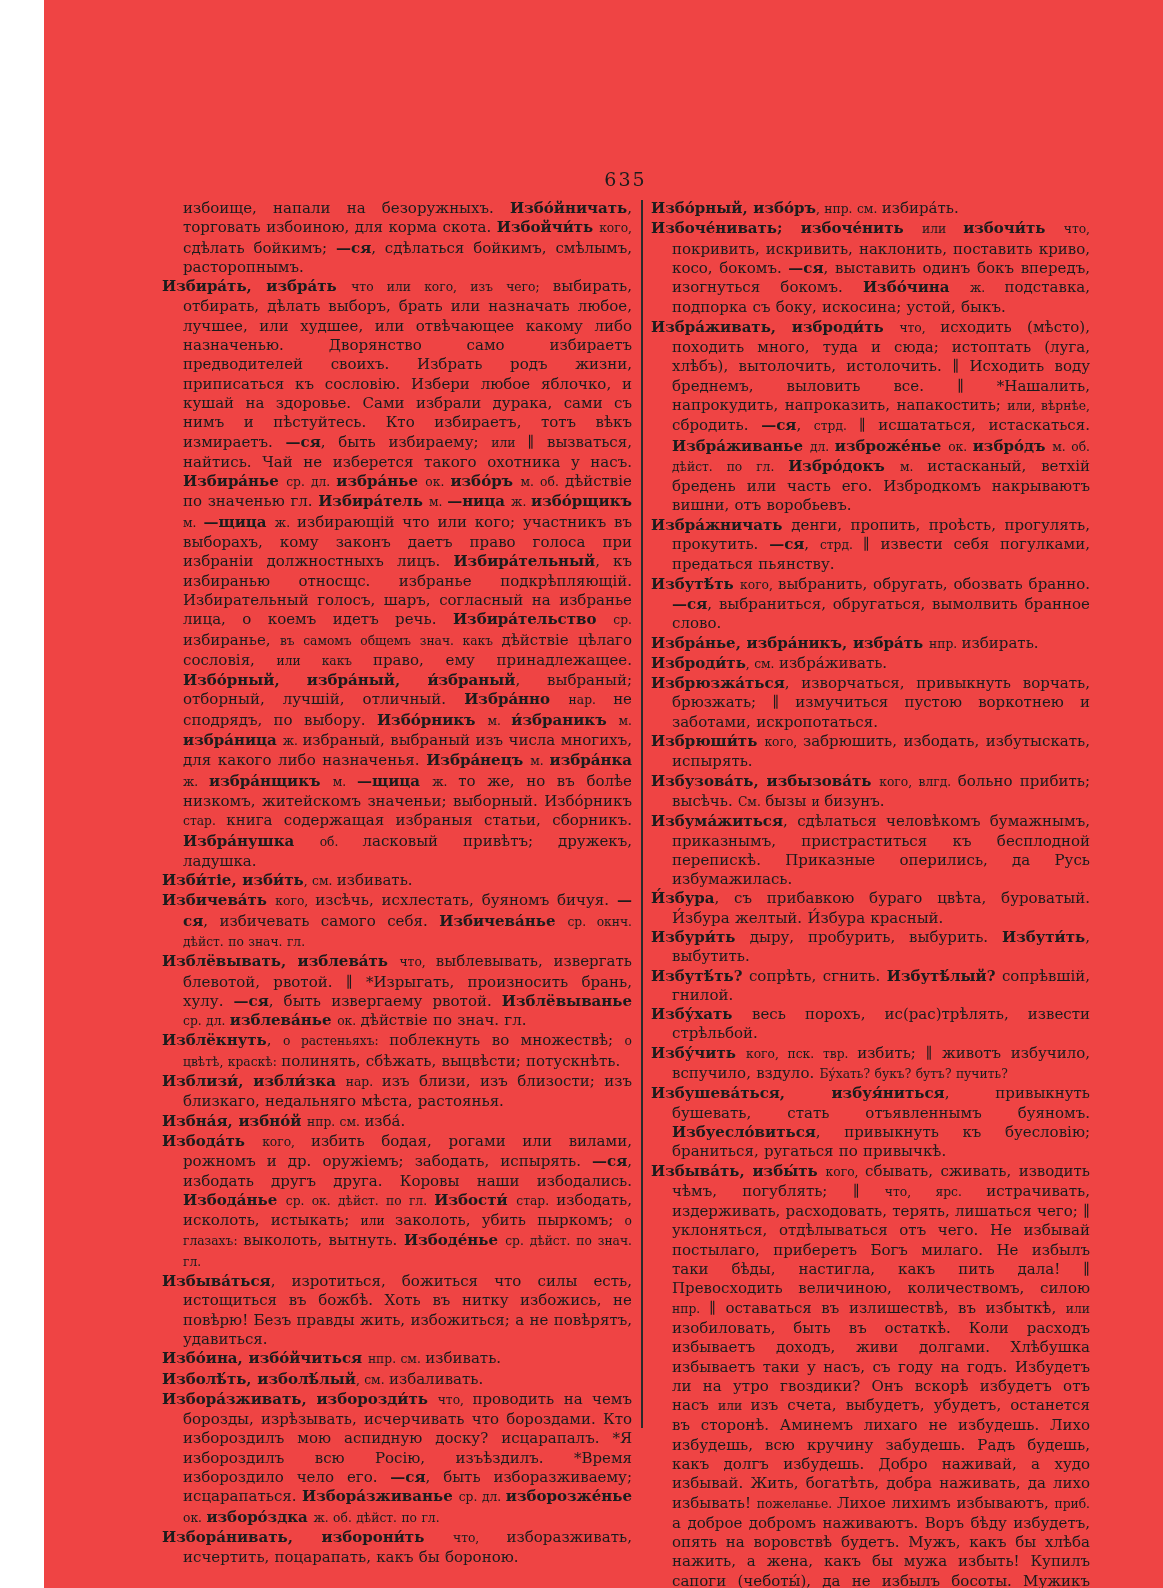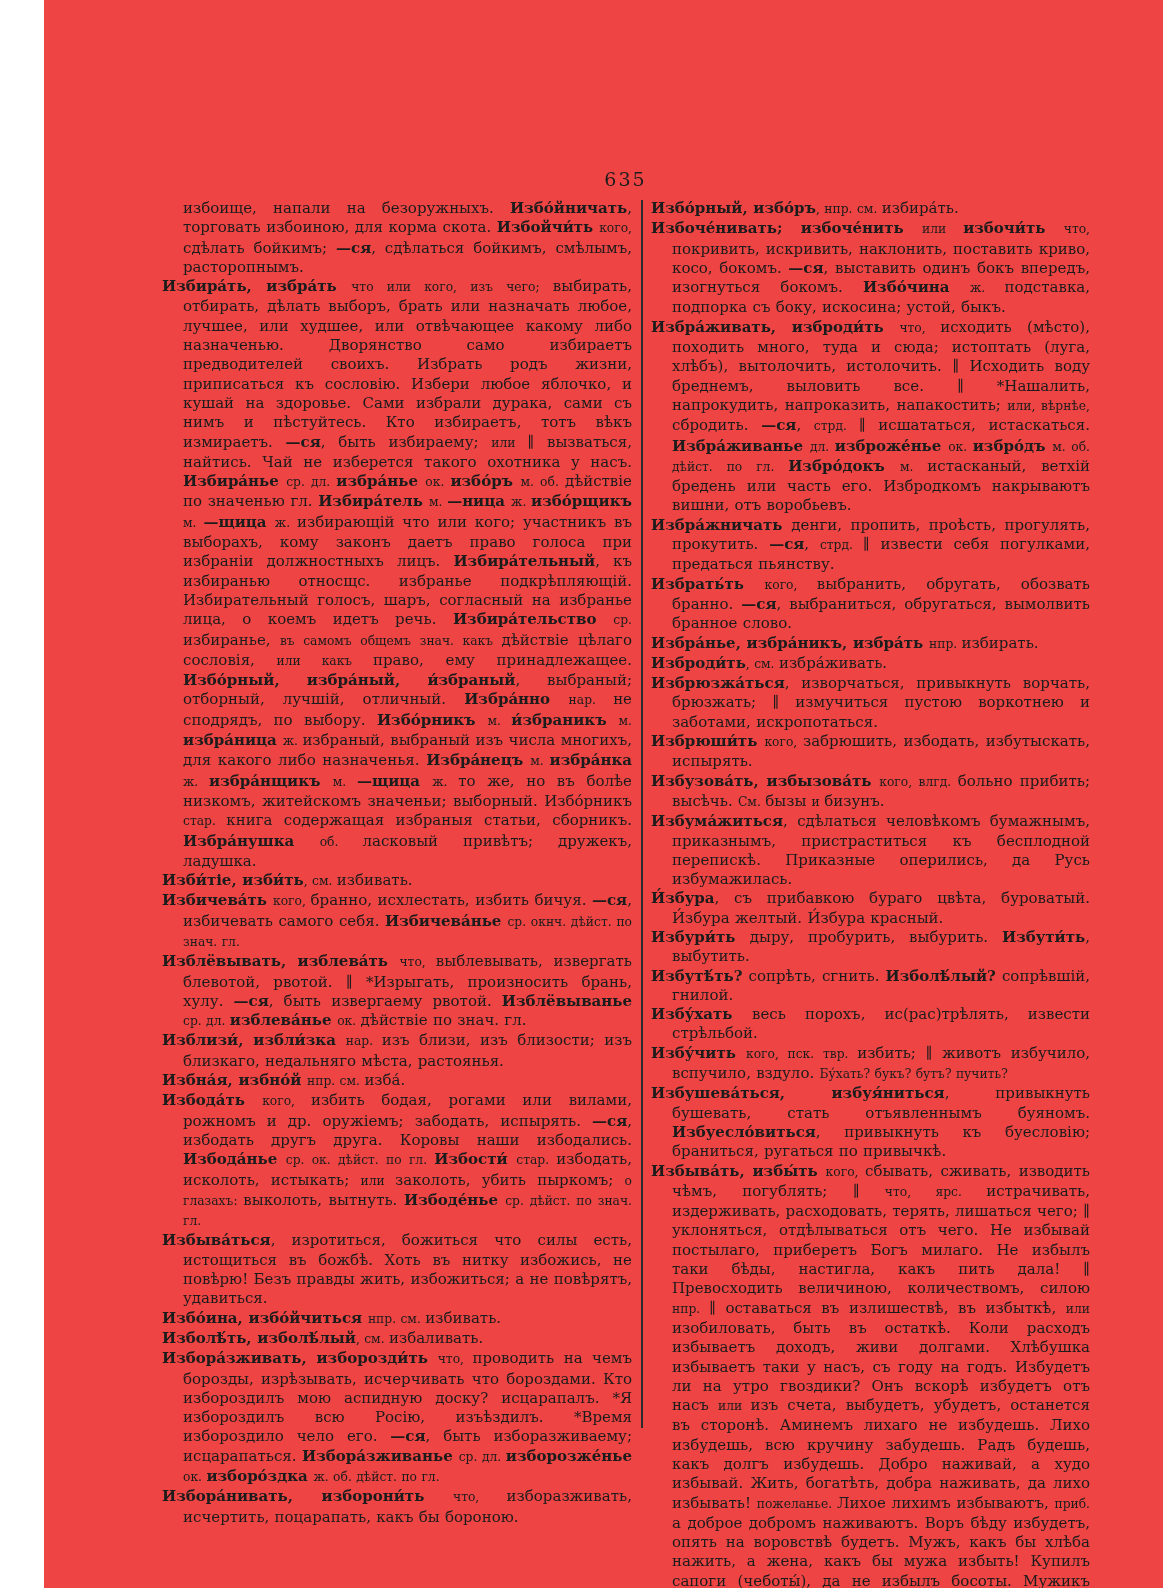--- a/index.html
+++ b/index.html
@@ -57,44 +57,45 @@
 </head>
 <body>
 
 <div id="page">
   <div id="page-number">635</div>
   <div id="divider"></div>
   <div id="col-left" class="column">
       <p class="entry cont"><span class="i">избоище, напали на безоружныхъ. </span><span class="b">Избо́йничать</span><span>, торговать избоиною, для корма скота. </span><span class="b">Избойчи́ть </span><span class="s">кого, </span><span>сдѣлать бойкимъ; </span><span class="b">—ся</span><span>, сдѣлаться бойкимъ, смѣлымъ, расторопнымъ.</span></p>
       <p class="entry"><span class="b">Избира́ть, избра́ть </span><span class="s">что или кого, изъ чего; </span><span>выбирать, отбирать, дѣлать выборъ, брать или назначать любое, лучшее, или худшее, или отвѣчающее какому либо назначенью. </span><span class="i">Дворянство само избираетъ предводителей своихъ. Избрать родъ жизни, приписаться къ сословію. Избери любое яблочко, и кушай на здоровье. Сами избрали дурака, сами съ нимъ и пѣстуйтесь. Кто избираетъ, тотъ вѣкъ измираетъ. </span><span class="b">—ся</span><span>, быть избираему; </span><span class="s">или </span><span>∥ вызваться, найтись. </span><span class="i">Чай не изберется такого охотника у насъ. </span><span class="b">Избира́нье </span><span class="s">ср. дл. </span><span class="b">избра́нье </span><span class="s">ок. </span><span class="b">избо́ръ </span><span class="s">м. об. </span><span>дѣйствіе по значенью гл. </span><span class="b">Избира́тель </span><span class="s">м. </span><span class="b">—ница </span><span class="s">ж. </span><span class="b">избо́рщикъ </span><span class="s">м. </span><span class="b">—щица </span><span class="s">ж. </span><span>избирающій что или кого; участникъ въ выборахъ, кому законъ даетъ право голоса при избраніи должностныхъ лицъ. </span><span class="b">Избира́тельный</span><span>, къ избиранью относщс. избранье подкрѣпляющій. </span><span class="i">Избирательный голосъ, шаръ, </span><span>согласный на избранье лица, о коемъ идетъ речь. </span><span class="b">Избира́тельство </span><span class="s">ср. </span><span>избиранье, </span><span class="s">въ самомъ общемъ знач. какъ </span><span>дѣйствіе цѣлаго сословія, </span><span class="s">или какъ </span><span>право, ему принадлежащее. </span><span class="b">Избо́рный, избра́ный, и́збраный</span><span>, выбраный; отборный, лучшій, отличный. </span><span class="b">Избра́нно </span><span class="s">нар. </span><span>не сподрядъ, по выбору. </span><span class="b">Избо́рникъ </span><span class="s">м. </span><span class="b">и́збраникъ </span><span class="s">м. </span><span class="b">избра́ница </span><span class="s">ж. </span><span>избраный, выбраный изъ числа многихъ, для какого либо назначенья. </span><span class="b">Избра́нецъ </span><span class="s">м. </span><span class="b">избра́нка </span><span class="s">ж. </span><span class="b">избра́нщикъ </span><span class="s">м. </span><span class="b">—щица </span><span class="s">ж. </span><span>то же, но въ болѣе низкомъ, житейскомъ значеньи; выборный. </span><span class="i">Избо́рникъ </span><span class="s">стар. </span><span>книга содержащая избраныя статьи, сборникъ. </span><span class="b">Избра́нушка </span><span class="s">об. </span><span>ласковый привѣтъ; дружекъ, ладушка.</span></p>
       <p class="entry"><span class="b">Изби́тіе, изби́ть</span><span class="s">, см. </span><span class="i">избивать.</span></p>
-      <p class="entry"><span class="b">Избичева́ть </span><span class="s">кого, </span><span>бранно, исхлестать, избить бичуя. </span><span class="b">—ся</span><span>, избичевать самого себя. </span><span class="b">Избичева́нье </span><span class="s">ср. окнч. дѣйст. по знач. гл.</span></p>
+      <p class="entry"><span class="b">Избичева́ть </span><span class="s">кого, </span><span>изсѣчь, исхлестать, буяномъ бичуя. </span><span class="b">—ся</span><span>, избичевать самого себя. </span><span class="b">Избичева́нье </span><span class="s">ср. окнч. дѣйст. по знач. гл.</span></p>
       <p class="entry"><span class="b">Изблёвывать, изблева́ть </span><span class="s">что, </span><span>выблевывать, извергать блевотой, рвотой. ∥ *Изрыгать, произносить брань, хулу. </span><span class="b">—ся</span><span>, быть извергаему рвотой. </span><span class="b">Изблёвыванье </span><span class="s">ср. дл. </span><span class="b">изблева́нье </span><span class="s">ок. </span><span>дѣйствіе по знач. гл.</span></p>
+      <p class="entry"><span class="b">Изблёкнуть</span><span>, </span><span class="s">о растеньяхъ: </span><span>поблекнуть во множествѣ; </span><span class="s">о цвѣтѣ, краскѣ: </span><span>полинять, сбѣжать, выцвѣсти; потускнѣть.</span></p>
       <p class="entry"><span class="b">Изблизи́, избли́зка </span><span class="s">нар. </span><span>изъ близи, изъ близости; изъ близкаго, недальняго мѣста, растоянья.</span></p>
       <p class="entry"><span class="b">Избна́я, избно́й </span><span class="s">нпр. см. </span><span class="i">изба́.</span></p>
       <p class="entry"><span class="b">Избода́ть </span><span class="s">кого, </span><span>избить бодая, рогами или вилами, рожномъ и др. оружіемъ; забодать, испырять. </span><span class="b">—ся</span><span>, избодать другъ друга. </span><span class="i">Коровы наши избодались. </span><span class="b">Избода́нье </span><span class="s">ср. ок. дѣйст. по гл. </span><span class="b">Избости́ </span><span class="s">стар. </span><span>избодать, исколоть, истыкать; </span><span class="s">или </span><span>заколоть, убить пыркомъ; </span><span class="s">о глазахъ: </span><span>выколоть, вытнуть. </span><span class="b">Избоде́нье </span><span class="s">ср. дѣйст. по знач. гл.</span></p>
       <p class="entry"><span class="b">Избыва́ться</span><span>, изротиться, божиться что силы есть, истощиться въ божбѣ. </span><span class="i">Хоть въ нитку избожись, не повѣрю! Безъ правды жить, избожиться; а не повѣрятъ, удавиться.</span></p>
       <p class="entry"><span class="b">Избо́ина, избо́йчиться </span><span class="s">нпр. см. </span><span class="i">избивать.</span></p>
       <p class="entry"><span class="b">Изболѣ́ть, изболѣ́лый</span><span class="s">, см. </span><span class="i">избаливать.</span></p>
       <p class="entry"><span class="b">Избора́зживать, изборозди́ть </span><span class="s">что, </span><span>проводить на чемъ борозды, изрѣзывать, исчерчивать что бороздами. </span><span class="i">Кто избороздилъ мою аспидную доску? </span><span>исцарапалъ. </span><span class="i">*Я избороздилъ всю Росію, </span><span>изъѣздилъ. </span><span class="i">*Время избороздило чело его. </span><span class="b">—ся</span><span>, быть изборазживаему; исцарапаться. </span><span class="b">Избора́зживанье </span><span class="s">ср. дл. </span><span class="b">изборозже́нье </span><span class="s">ок. </span><span class="b">изборо́здка </span><span class="s">ж. об. дѣйст. по гл.</span></p>
       <p class="entry"><span class="b">Избора́нивать, изборони́ть </span><span class="s">что, </span><span>изборазживать, исчертить, поцарапать, какъ бы бороною.</span></p>
     </div>
   <div id="col-right" class="column">
       <p class="entry"><span class="b">Избо́рный, избо́ръ</span><span class="s">, нпр. см. </span><span class="i">избира́ть.</span></p>
       <p class="entry"><span class="b">Избоче́нивать; избоче́нить </span><span class="s">или </span><span class="b">избочи́ть </span><span class="s">что, </span><span>покривить, искривить, наклонить, поставить криво, косо, бокомъ. </span><span class="b">—ся</span><span>, выставить одинъ бокъ впередъ, изогнуться бокомъ. </span><span class="b">Избо́чина </span><span class="s">ж. </span><span>подставка, подпорка съ боку, искосина; устой, быкъ.</span></p>
       <p class="entry"><span class="b">Избра́живать, изброди́ть </span><span class="s">что, </span><span>исходить (мѣсто), походить много, туда и сюда; истоптать (луга, хлѣбъ), вытолочить, истолочить. ∥ Исходить воду бреднемъ, выловить все. ∥ *Нашалить, напрокудить, напроказить, напакостить; </span><span class="s">или, вѣрнѣе, </span><span class="i">сбродить. </span><span class="b">—ся</span><span>, </span><span class="s">стрд. </span><span>∥ исшататься, истаскаться. </span><span class="b">Избра́живанье </span><span class="s">дл. </span><span class="b">изброже́нье </span><span class="s">ок. </span><span class="b">избро́дъ </span><span class="s">м. об. дѣйст. по гл. </span><span class="b">Избро́докъ </span><span class="s">м. </span><span>истасканый, ветхій бредень или часть его. </span><span class="i">Избродкомъ накрываютъ вишни, отъ воробьевъ.</span></p>
       <p class="entry"><span class="b">Избра́жничать </span><span class="i">денги, </span><span>пропить, проѣсть, прогулять, прокутить. </span><span class="b">—ся</span><span>, </span><span class="s">стрд. </span><span>∥ извести себя погулками, предаться пьянству.</span></p>
-      <p class="entry"><span class="b">Избрать́ть </span><span class="s">кого, </span><span>выбранить, обругать, обозвать бранно. </span><span class="b">—ся</span><span>, выбраниться, обругаться, вымолвить бранное слово.</span></p>
+      <p class="entry"><span class="b">Избутѣ́ть </span><span class="s">кого, </span><span>выбранить, обругать, обозвать бранно. </span><span class="b">—ся</span><span>, выбраниться, обругаться, вымолвить бранное слово.</span></p>
       <p class="entry"><span class="b">Избра́нье, избра́никъ, избра́ть </span><span class="s">нпр. </span><span class="i">избирать.</span></p>
       <p class="entry"><span class="b">Изброди́ть</span><span class="s">, см. </span><span class="i">избра́живать.</span></p>
       <p class="entry"><span class="b">Избрюзжа́ться</span><span>, изворчаться, привыкнуть ворчать, брюзжать; ∥ измучиться пустою воркотнею и заботами, искропотаться.</span></p>
       <p class="entry"><span class="b">Избрюши́ть </span><span class="s">кого, </span><span>забрюшить, избодать, избутыскать, испырять.</span></p>
       <p class="entry"><span class="b">Избузова́ть, избызова́ть </span><span class="s">кого, влгд. </span><span>больно прибить; высѣчь. </span><span class="s">См. </span><span class="i">бызы </span><span class="s">и </span><span class="i">бизунъ.</span></p>
       <p class="entry"><span class="b">Избума́житься</span><span>, сдѣлаться человѣкомъ бумажнымъ, приказнымъ, пристраститься къ бесплодной перепискѣ. </span><span class="i">Приказные оперились, да Русь избумажилась.</span></p>
       <p class="entry"><span class="b">И́збура</span><span>, съ прибавкою бураго цвѣта, буроватый. </span><span class="i">И́збура желтый. И́збура красный.</span></p>
       <p class="entry"><span class="b">Избури́ть </span><span class="i">дыру, </span><span>пробурить, выбурить. </span><span class="b">Избути́ть</span><span>, выбутить.</span></p>
-      <p class="entry"><span class="b">Избутѣ́ть?</span><span> сопрѣть, сгнить. </span><span class="b">Изболѣ́лый?</span><span> сопрѣвшій, гнилой.</span></p>
+      <p class="entry"><span class="b">Избутѣ́ть?</span><span> сопрѣть, сгнить. </span><span class="b">Избутѣ́лый?</span><span> сопрѣвшій, гнилой.</span></p>
       <p class="entry"><span class="b">Избу́хать </span><span class="i">весь порохъ, </span><span>ис(рас)трѣлять, извести стрѣльбой.</span></p>
       <p class="entry"><span class="b">Избу́чить </span><span class="s">кого, пск. твр. </span><span>избить; ∥ </span><span class="i">животъ избучило, </span><span>вспучило, вздуло. </span><span class="s">Бу́хать? букъ? бутъ? пучить?</span></p>
       <p class="entry"><span class="b">Избушева́ться, избуя́ниться</span><span>, привыкнуть бушевать, стать отъявленнымъ буяномъ. </span><span class="b">Избуесло́виться</span><span>, привыкнуть къ буесловію; браниться, ругаться по привычкѣ.</span></p>
       <p class="entry"><span class="b">Избыва́ть, избы́ть </span><span class="s">кого, </span><span>сбывать, сживать, изводить чѣмъ, погублять; ∥ </span><span class="s">что, ярс. </span><span>истрачивать, издерживать, расходовать, терять, лишаться чего; ∥ уклоняться, отдѣлываться отъ чего. </span><span class="i">Не избывай постылаго, приберетъ Богъ милаго. Не избылъ таки бѣды, настигла, какъ пить дала! </span><span>∥ Превосходить величиною, количествомъ, силою </span><span class="s">нпр. </span><span>∥ оставаться въ излишествѣ, въ избыткѣ, </span><span class="s">или </span><span>изобиловать, быть въ остаткѣ. </span><span class="i">Коли расходъ избываетъ доходъ, живи долгами. Хлѣбушка избываетъ таки у насъ, съ году на годъ. Избудетъ ли на утро гвоздики? Онъ вскорѣ избудетъ отъ насъ </span><span class="s">или </span><span class="i">изъ счета</span><span>, выбудетъ, убудетъ, останется въ сторонѣ. </span><span class="i">Аминемъ лихаго не избудешь. Лихо избудешь, всю кручину забудешь. Радъ будешь, какъ долгъ избудешь. Добро наживай, а худо избывай. Жить, богатѣть, добра наживать, да лихо избывать! </span><span class="s">пожеланье. </span><span class="i">Лихое лихимъ избываютъ, </span><span class="s">приб. </span><span class="i">а доброе добромъ наживаютъ. Воръ бѣду избудетъ, опять на воровствѣ будетъ. Мужъ, какъ бы хлѣба нажить, а жена, какъ бы мужа избыть! Купилъ сапоги (чеботы́), да не избылъ босоты. Мужикъ нужду въ рѣкѣ топилъ, да не избылъ! </span></p>
     </div>
 </div>
 
 </body></html>

